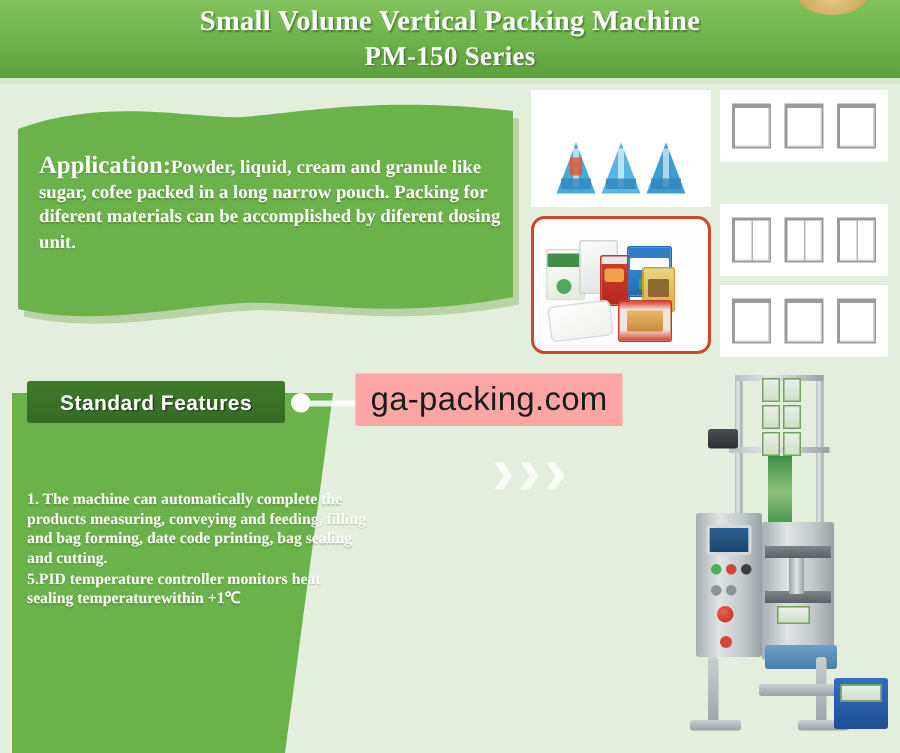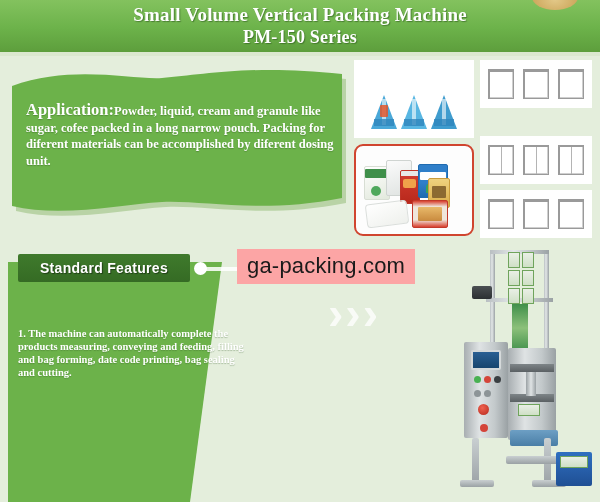--- a/index.html
+++ b/index.html
@@ -311,20 +311,21 @@
       <path d="M0,0 L214,0 L182,240 L0,240 Z"></path>
     </svg>
   </div>
   <div class="feat-tab">
     <span class="feat-tab-label">Standard Features</span>
   </div>
   <div class="tab-dot"></div>
   <div class="tab-line"></div>
   <div class="feat-list">
     <div class="feat-item">1. The machine can automatically complete the products measuring, conveying and feeding, filling and bag forming, date code  printing, bag sealing and cutting.</div>
+    <div class="feat-item">5.PID temperature controller monitors heat sealing temperaturewithin +1℃</div>
   </div>
 </div>
 
 <div class="watermark">ga-packing.com</div>
 
 <div class="chevrons">
   <span class="chev">›</span>
   <span class="chev">›</span>
   <span class="chev">›</span>
 </div>

